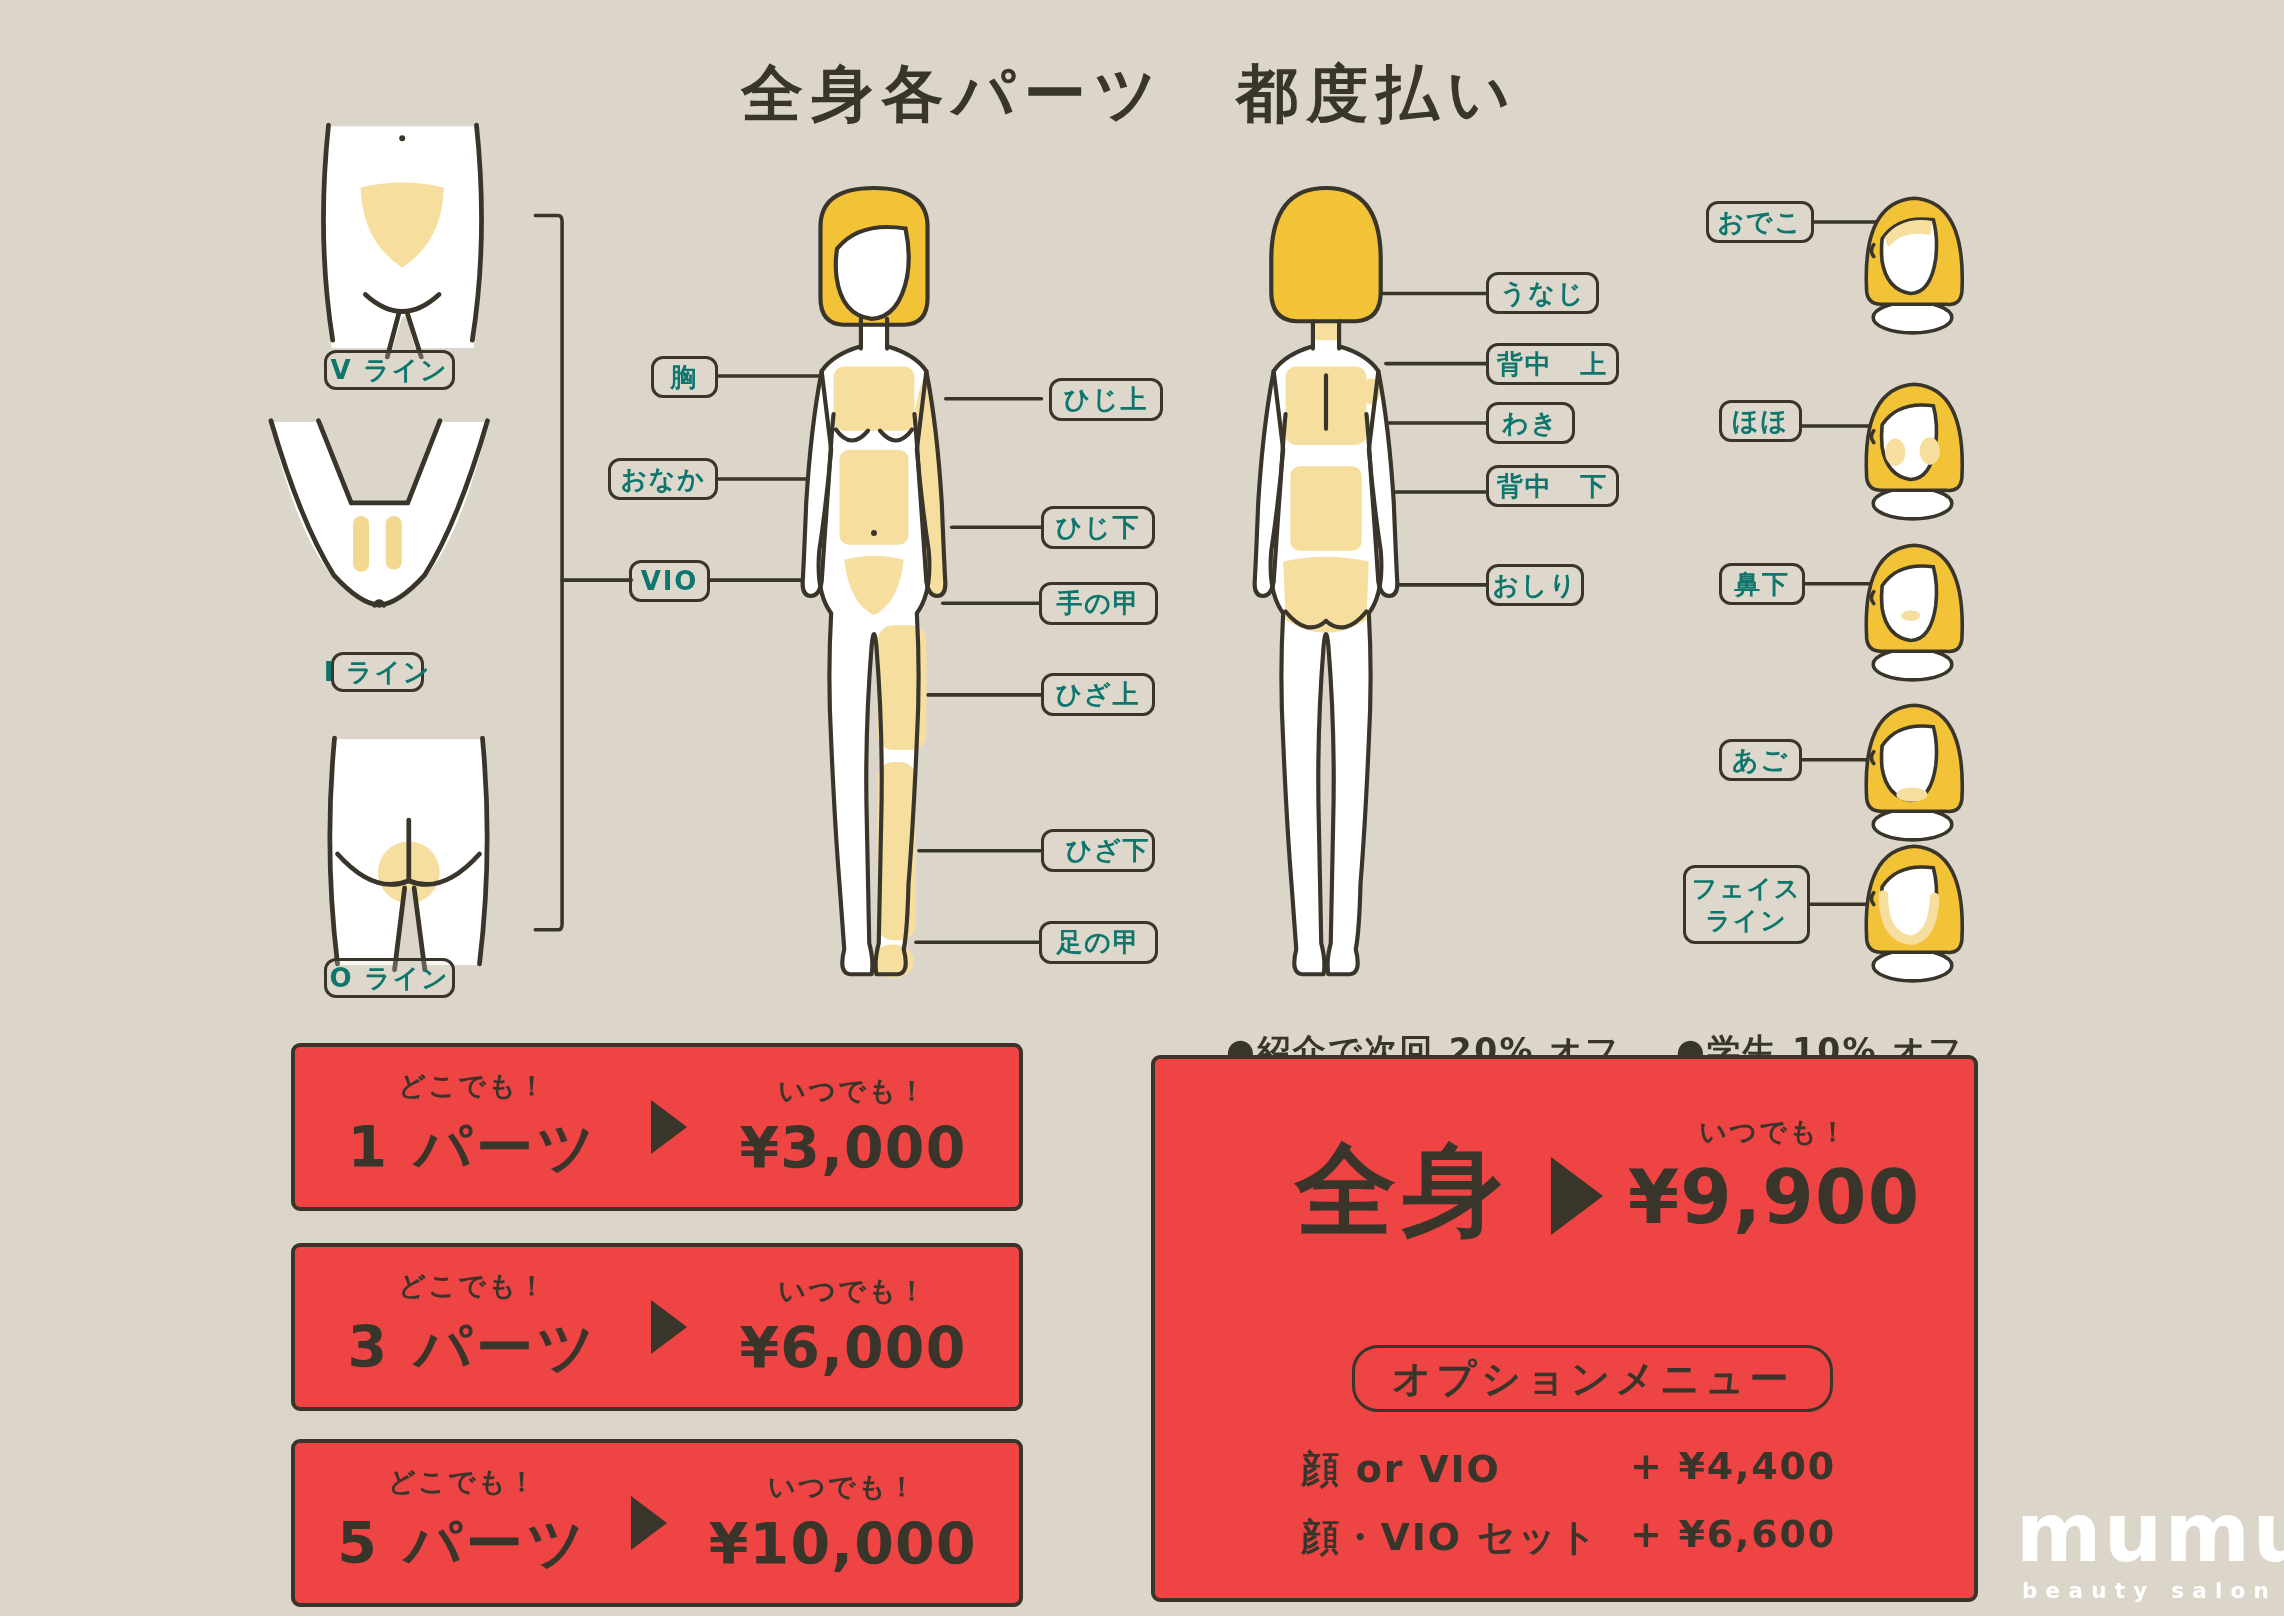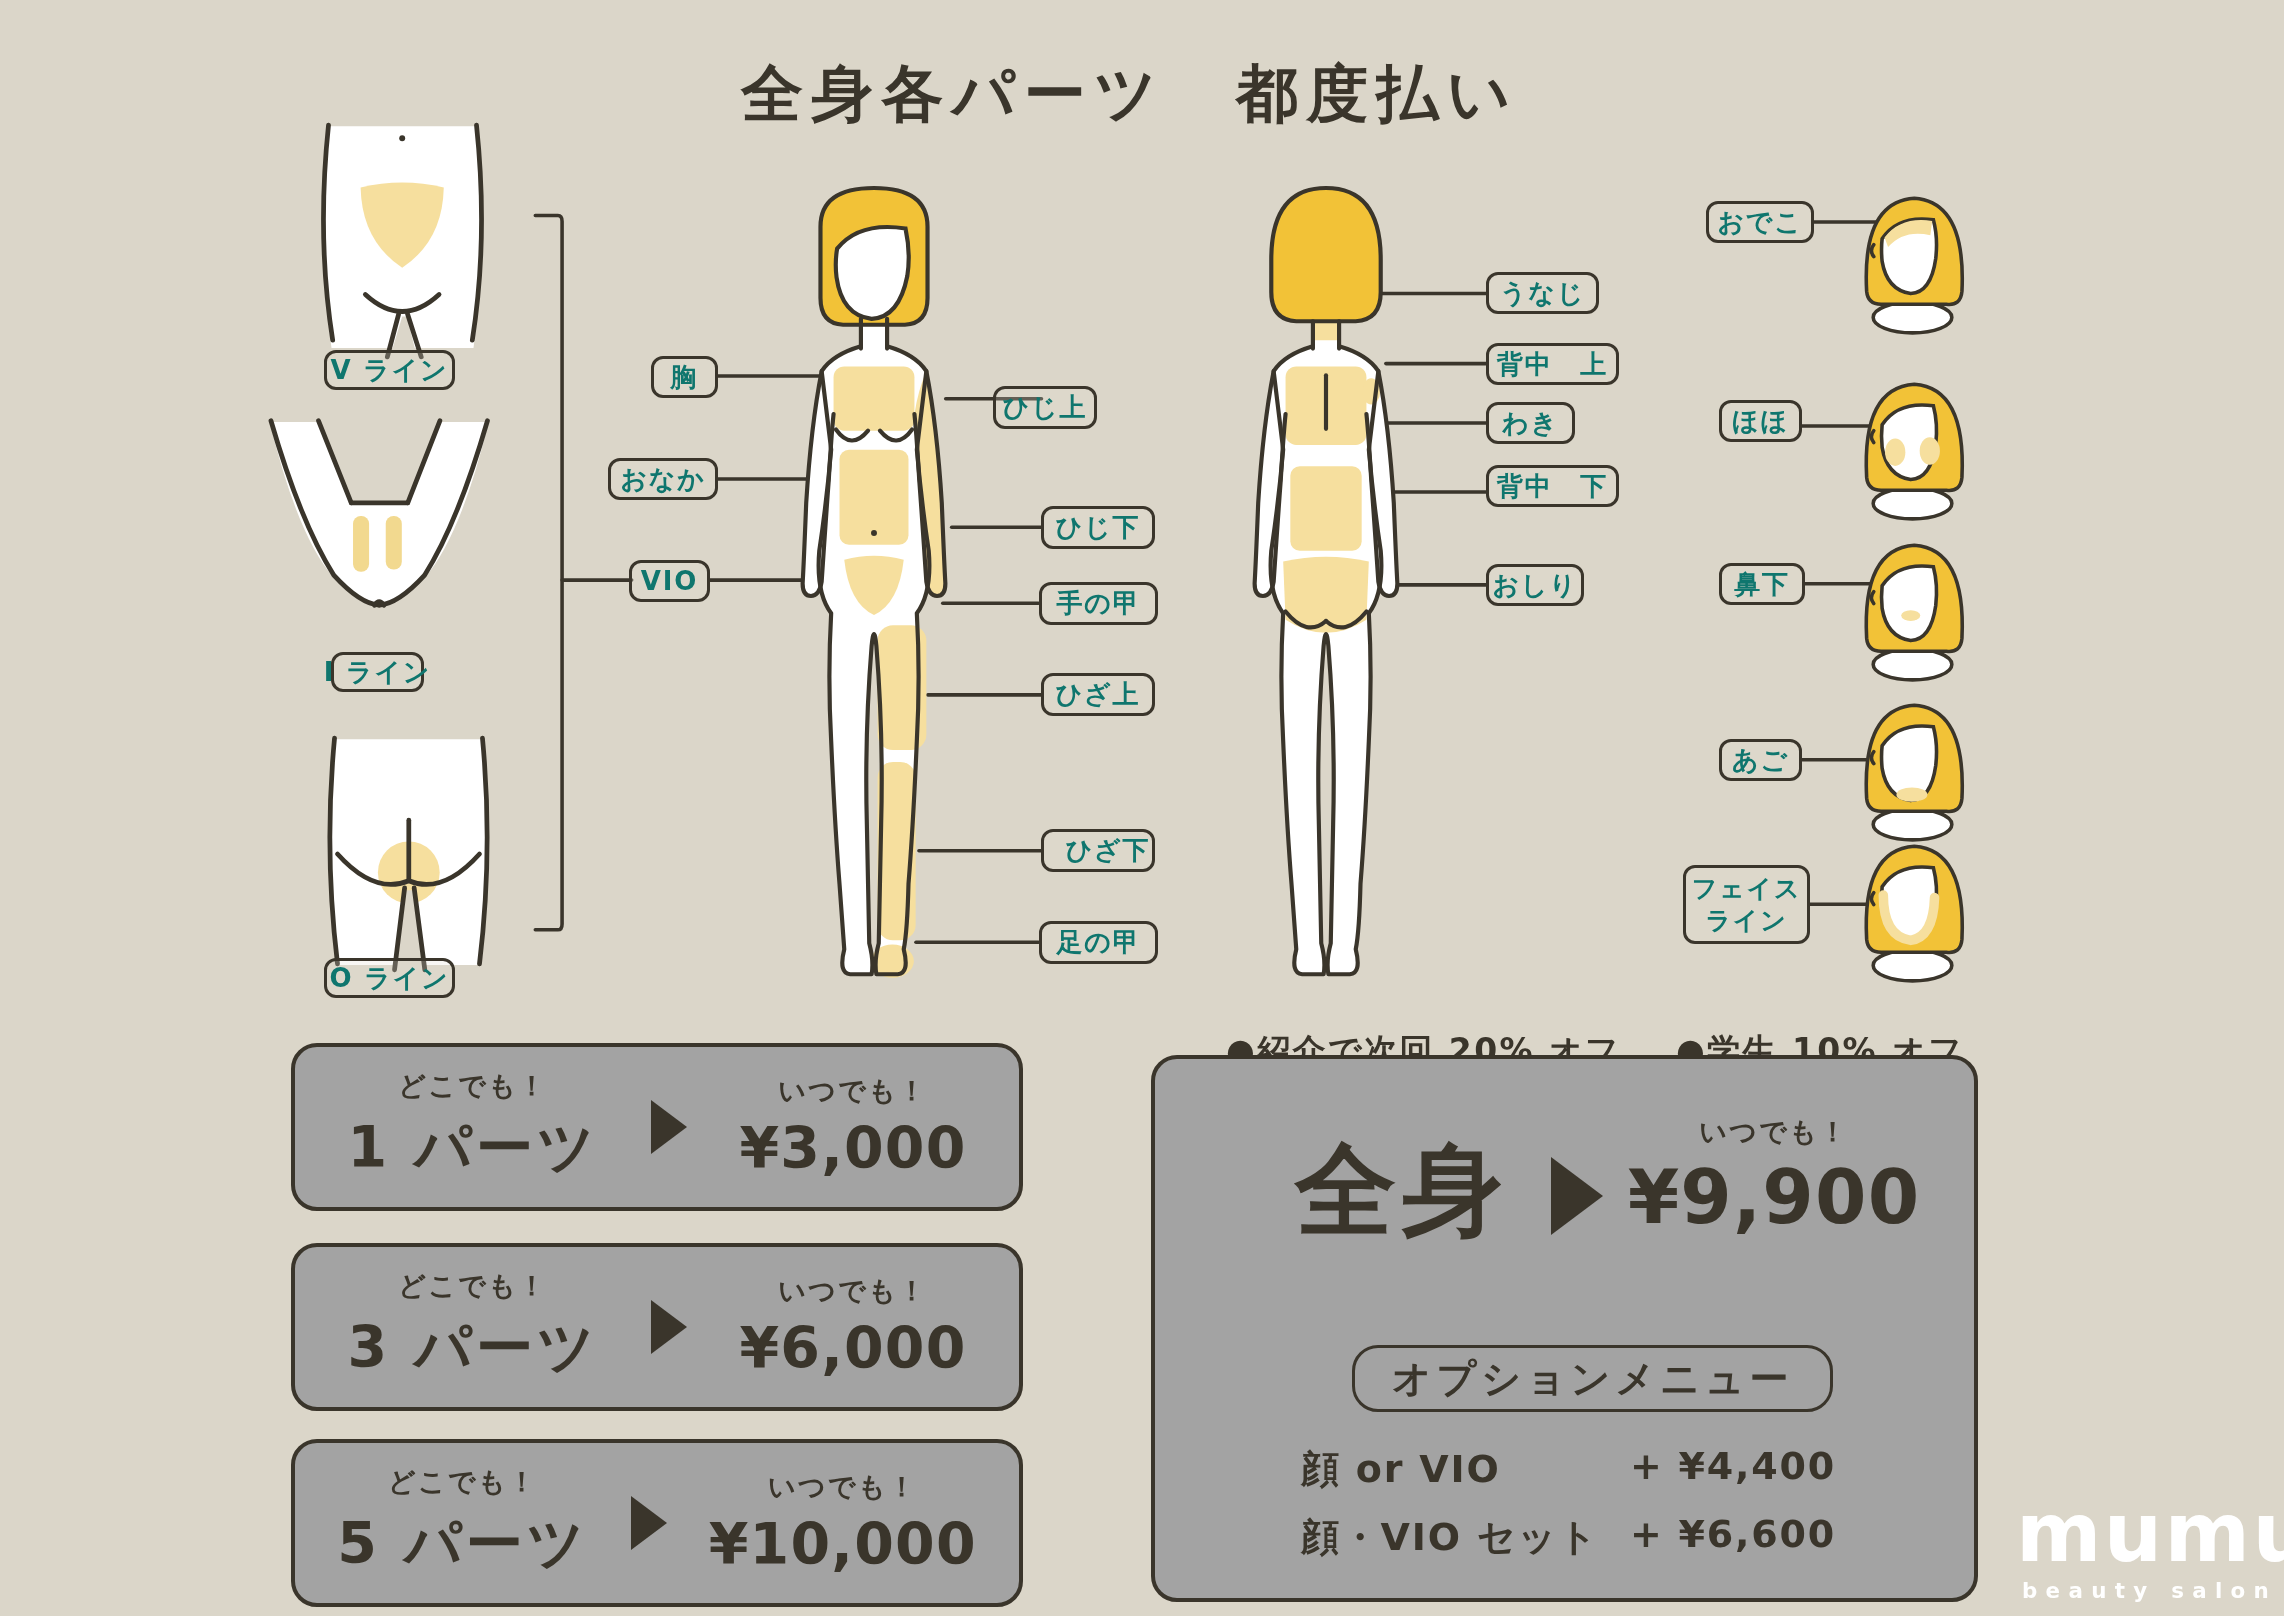--- a/index.html
+++ b/index.html
@@ -21,22 +21,22 @@
     border:3px solid #3a352b;border-radius:12px;
     background:rgba(229,224,212,0.25);
     display:flex;align-items:center;justify-content:center;
     font-size:26px;font-weight:700;letter-spacing:1.8px;
     color:#0f766e;text-align:center;line-height:1.25;
     box-sizing:border-box;white-space:nowrap;
   }
   .tag.wrap{white-space:normal;}
   .panel{
     position:absolute;
-    border:4.2px solid #3a352b;border-radius:26px;
-    background:#a3a3a3;
+    border:4.2px solid #3a352b;border-radius:9px;
+    background:#ef4444;
     box-sizing:border-box;
   }
   .pkg-inner{
     width:100%;height:100%;
     display:flex;align-items:center;justify-content:space-evenly;
   }
   .pkg-col{display:flex;flex-direction:column;align-items:center;gap:6px;}
   .pkg-tag{font-size:27px;font-weight:700;letter-spacing:2.4px;}
   .pkg-name{font-size:57px;font-weight:700;letter-spacing:3.6px;white-space:nowrap;}
   .pkg-price{font-size:57px;font-weight:700;letter-spacing:1.2px;white-space:nowrap;}
@@ -246,21 +246,21 @@
     <path d="M 50 112 Q 42 122 50 132" stroke="#3a352b" stroke-width="6" fill="none" stroke-linecap="round"></path>
   </svg>
 
   <div class="tag" style="left:324px;top:350px;width:131px;height:40px;">V ライン</div>
   <div class="tag" style="left:331px;top:652px;width:93px;height:40px;">I ライン</div>
   <div class="tag" style="left:324px;top:958px;width:131px;height:40px;">O ライン</div>
 
   <div class="tag" style="left:651px;top:356px;width:67px;height:42px;">胸</div>
   <div class="tag" style="left:608px;top:458px;width:110px;height:42px;">おなか</div>
   <div class="tag" style="left:629px;top:560px;width:81px;height:42px;">VIO</div>
-  <div class="tag" style="left:993px;top:378px;width:104px;height:43px;margin-top:8px;">ひじ上</div>
+  <div class="tag" style="left:1049px;top:378px;width:114px;height:43px;">ひじ上</div>
   <div class="tag" style="left:1041px;top:506px;width:114px;height:43px;">ひじ下</div>
   <div class="tag" style="left:1039px;top:582px;width:119px;height:43px;">手の甲</div>
   <div class="tag" style="left:1041px;top:673px;width:114px;height:43px;">ひざ上</div>
   <div class="tag" style="left:1041px;top:829px;width:114px;height:43px;padding-left:20px;">ひざ下</div>
   <div class="tag" style="left:1039px;top:921px;width:119px;height:43px;">足の甲</div>
 
   <div class="tag" style="left:1486px;top:272px;width:113px;height:42px;">うなじ</div>
   <div class="tag" style="left:1486px;top:343px;width:133px;height:42px;">背中　上</div>
   <div class="tag" style="left:1486px;top:402px;width:89px;height:42px;">わき</div>
   <div class="tag" style="left:1486px;top:465px;width:133px;height:42px;">背中　下</div>

